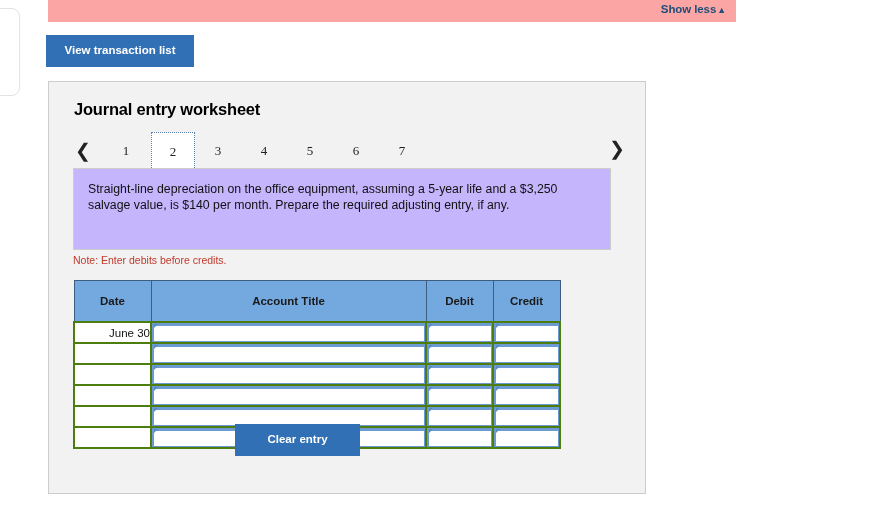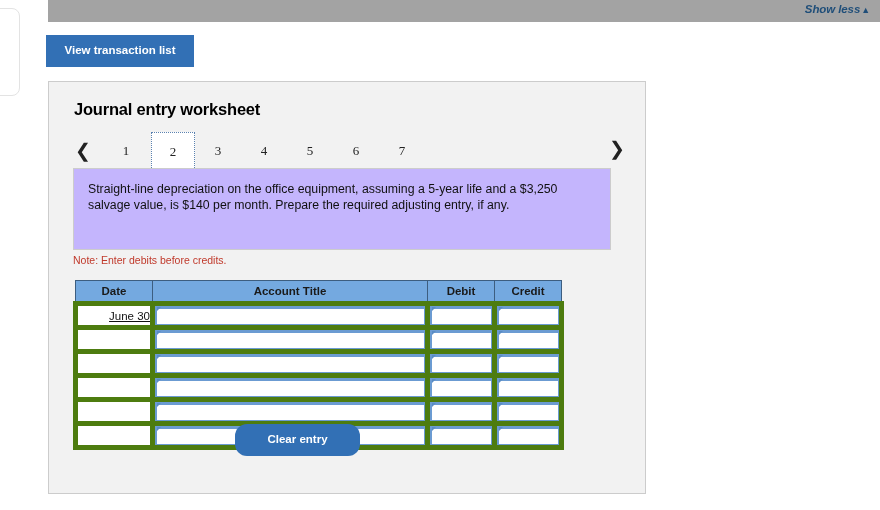--- a/index.html
+++ b/index.html
@@ -17,23 +17,22 @@
     position: absolute; left: -40px; top: 8px;
     width: 60px; height: 88px;
     background: #ffffff;
     border: 1px solid #e3e3e3;
     border-radius: 8px;
   }
 
   
   .top-banner {
     position: absolute; left: 48px; top: 0;
-    width: 832px; height: 22px;
-    background: #a3a3a3;
-    font-style: italic;
+    width: 688px; height: 22px;
+    background: #fca5a5;
   }
   .show-less {
     position: absolute; right: 10px; top: 3px;
     font-size: 11.5px; font-weight: bold;
     color: #1f4e79;
     letter-spacing: -0.1px;
     cursor: pointer;
     white-space: nowrap;
   }
   .show-less .caret { font-size: 9px; margin-left: 1px; }
@@ -125,30 +124,29 @@
     border-collapse: collapse;
     table-layout: fixed;
   }
   .jtable th {
     background: #74a9e0;
     border: 1px solid #3d5e80;
     color: #1a1a1a;
     font-size: 11.5px;
     font-weight: bold;
     height: 19px;
-    padding: 4px;
+    padding: 14px;
     text-align: center;
   }
   .jtable td {
-    border: 5px solid #4d7c0f;
+    border: 2px solid #4d7c0f;
     background: #ffffff;
     padding: 0;
     height: 20.5px;
     vertical-align: middle;
-    text-decoration: underline;
   }
   .col-date { width: 77px; }
   .col-acct { width: 275px; }
   .col-debit { width: 67px; }
   .col-credit { width: 67px; }
 
   .date-cell {
     font-size: 11.5px;
     color: #111;
     text-align: right;
@@ -172,21 +170,21 @@
   .inp::after {
     content: "";
     position: absolute;
     left: 0px; top: -2px;
     border-left: 4px solid #5a8cc4;
     border-bottom: 4px solid transparent;
   }
 
   
   .btn-record  { position: absolute; left: 25px;  top: 342px; width: 125px; height: 25px; }
-  .btn-clear   { position: absolute; left: 186px; top: 342px; width: 125px; height: 25px; border-radius: 12px; }
+  .btn-clear   { position: absolute; left: 186px; top: 342px; width: 125px; height: 25px; }
   .btn-journal { position: absolute; left: 428px; top: 342px; width: 144px; height: 25px; }
 </style>
 </head>
 <body>
 
 <div id="root">
 
   <div class="left-stub"></div>
 
   <div class="top-banner">

